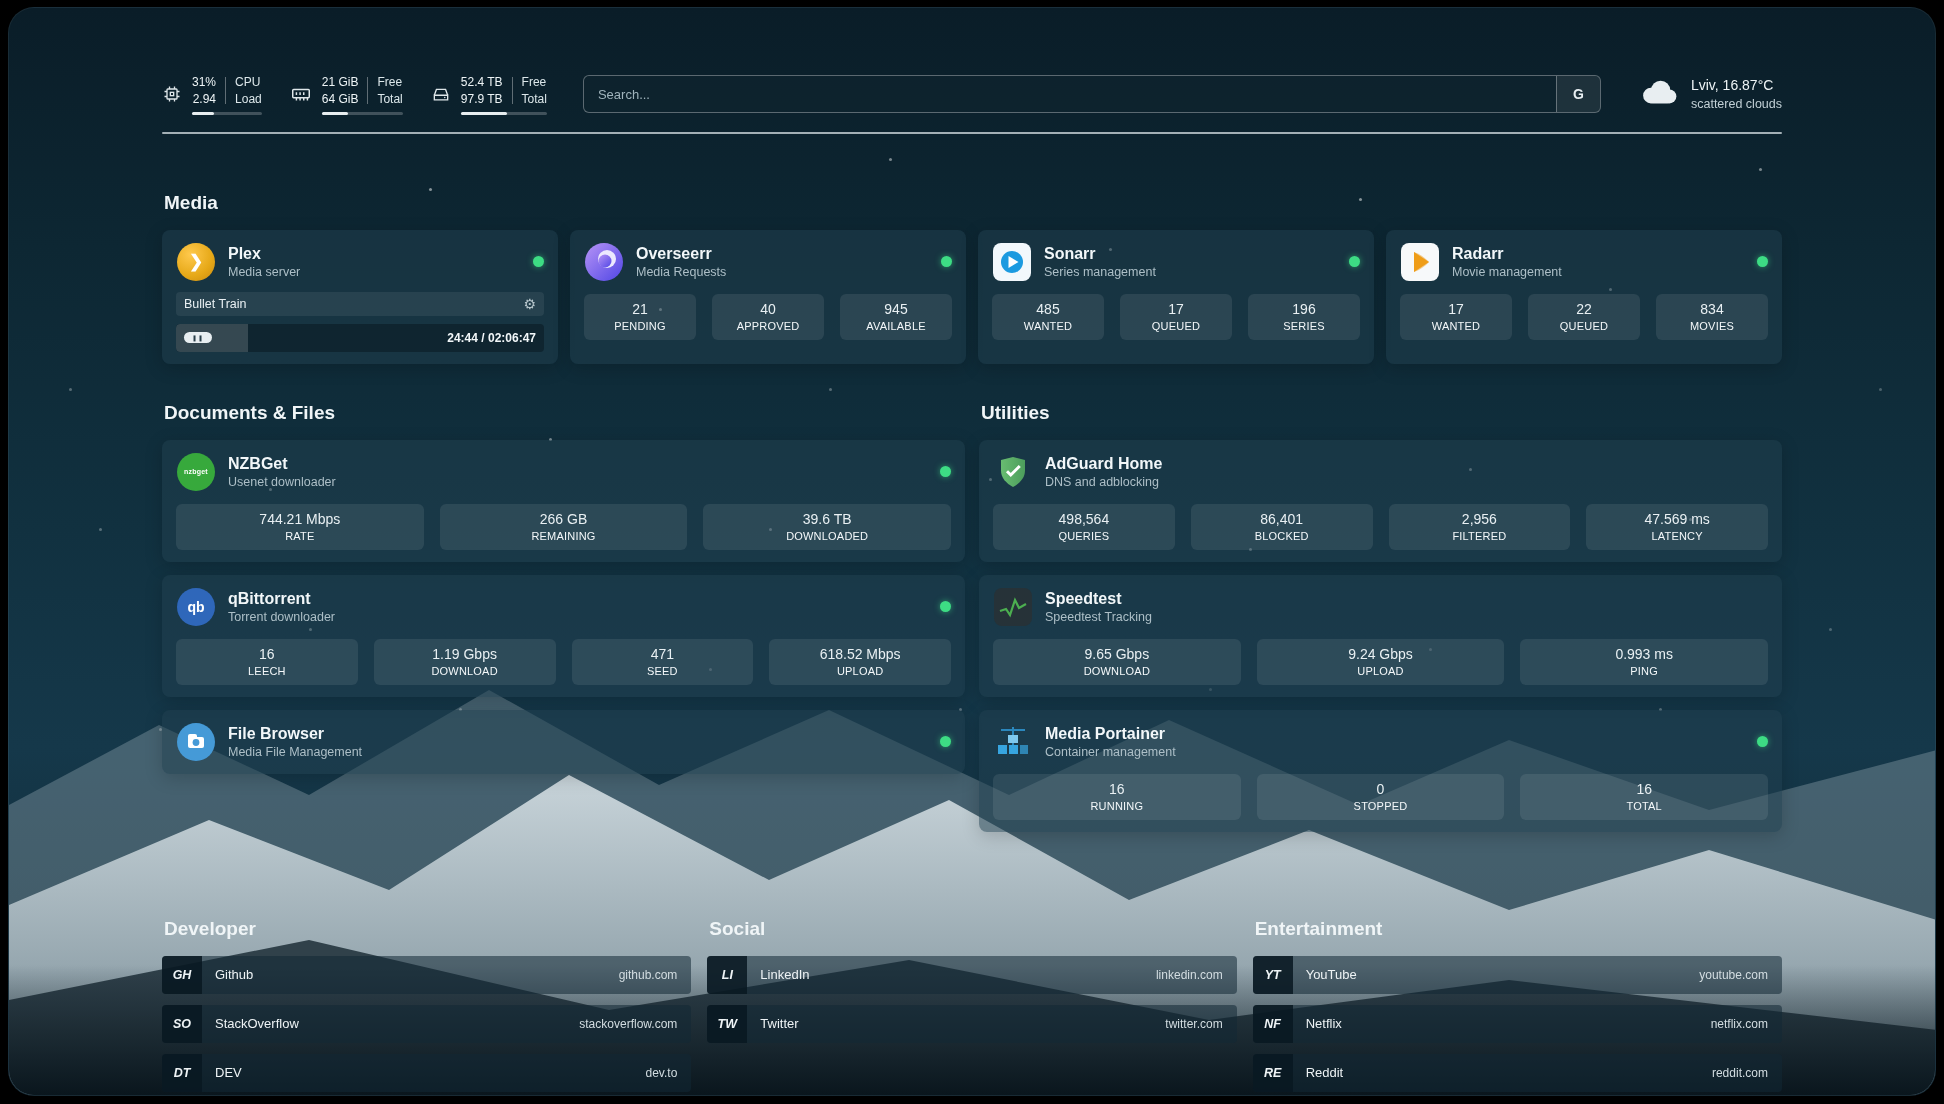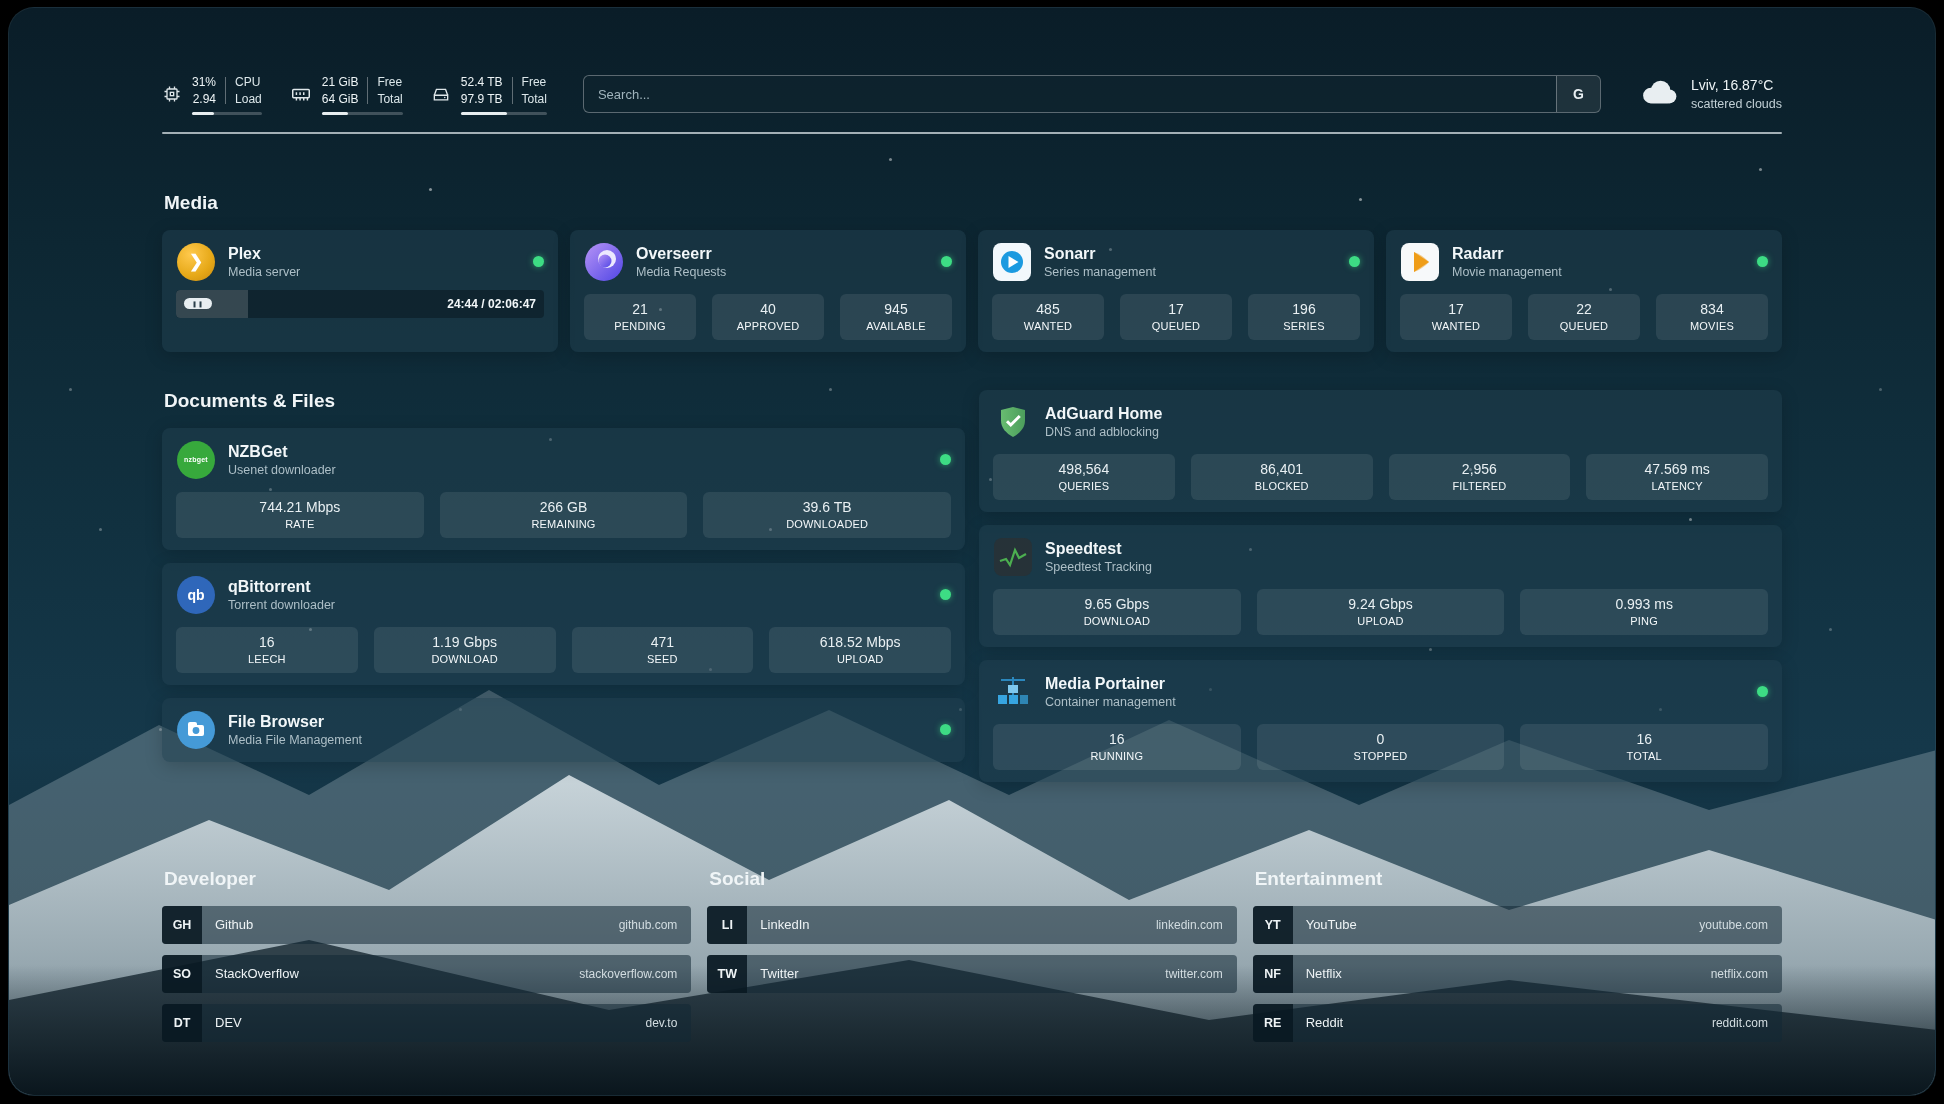--- a/index.html
+++ b/index.html
@@ -99,21 +99,21 @@
     font-weight:700; color:#fff; }
   .chip.plex { background:radial-gradient(circle at 35% 30%, #ffc94d, #e6a817 60%, #c9890f); font-size:17px; }
   .chip.qb { background:#2f67ba; font-size:14px; }
   .chip.nzb { background:#37a93c; font-size:7px; letter-spacing:.2px; }
 
   
   .bookmarks { display:grid; grid-template-columns:repeat(3,1fr); gap:0 16px; margin-top:86px; }
   .bm-row { display:flex; align-items:center; background:rgba(18,40,52,0.55); border-radius:4px;
     overflow:hidden; height:38px; margin-bottom:11px; text-decoration:none; cursor:pointer; }
   .bm-abbr { width:40px; height:100%; background:rgba(8,24,33,0.85); display:flex; align-items:center;
-    justify-content:center; font-weight:700; font-size:12.5px; color:#eef3f5; }
+    justify-content:center; font-weight:700; font-size:12.5px; color:#eef3f5;font-style:italic; }
   .bm-name { margin-left:13px; font-size:13px; color:#eef3f5; }
   .bm-url { margin-left:auto; margin-right:14px; font-size:12px; color:#d3dde1; }
 </style>
 </head>
 <body>
 
 <div class="window">
 
   <svg class="mountains" viewBox="0 0 1928 500" preserveAspectRatio="none">
     <defs>
@@ -248,20 +248,24 @@
           <div class="card-head">
             <span class="app-icon">
                 <span class="chip plex">❯</span>
               </span>
             <div class="app-titles">
               <div class="app-name">Plex</div>
               <div class="app-sub">Media server</div>
             </div>
             <span class="status-dot"></span>
           </div>
+          <div class="now-playing">
+            <span>Bullet Train</span>
+            <span class="gear">⚙</span>
+          </div>
           <div class="np-bar">
             <div class="np-fill" style="width: 19.5%;"></div>
             <span class="np-pause">
               <span class="pause-glyph">❚❚</span>
             </span>
             <span class="np-time">24:44 / 02:06:47</span>
           </div>
         </div>
 
         <div class="card">
@@ -442,20 +446,21 @@
                 <div class="app-name">File Browser</div>
                 <div class="app-sub">Media File Management</div>
               </div>
               <span class="status-dot"></span>
             </div>
           </div>
         </div>
       </div>
 
       <div>
+        <h2 class="section-heading">Utilities</h2>
         <div class="col-stack">
 
           <div class="card">
             <div class="card-head">
               <span class="app-icon">
                 <svg width="36" height="38" viewBox="0 0 24 24">
                     <defs>
                       <linearGradient id="agg" x1="0" y1="0" x2="1" y2="0">
                         <stop offset="0" stop-color="#68bc71"></stop>
                         <stop offset="1" stop-color="#4c9e5c"></stop>

